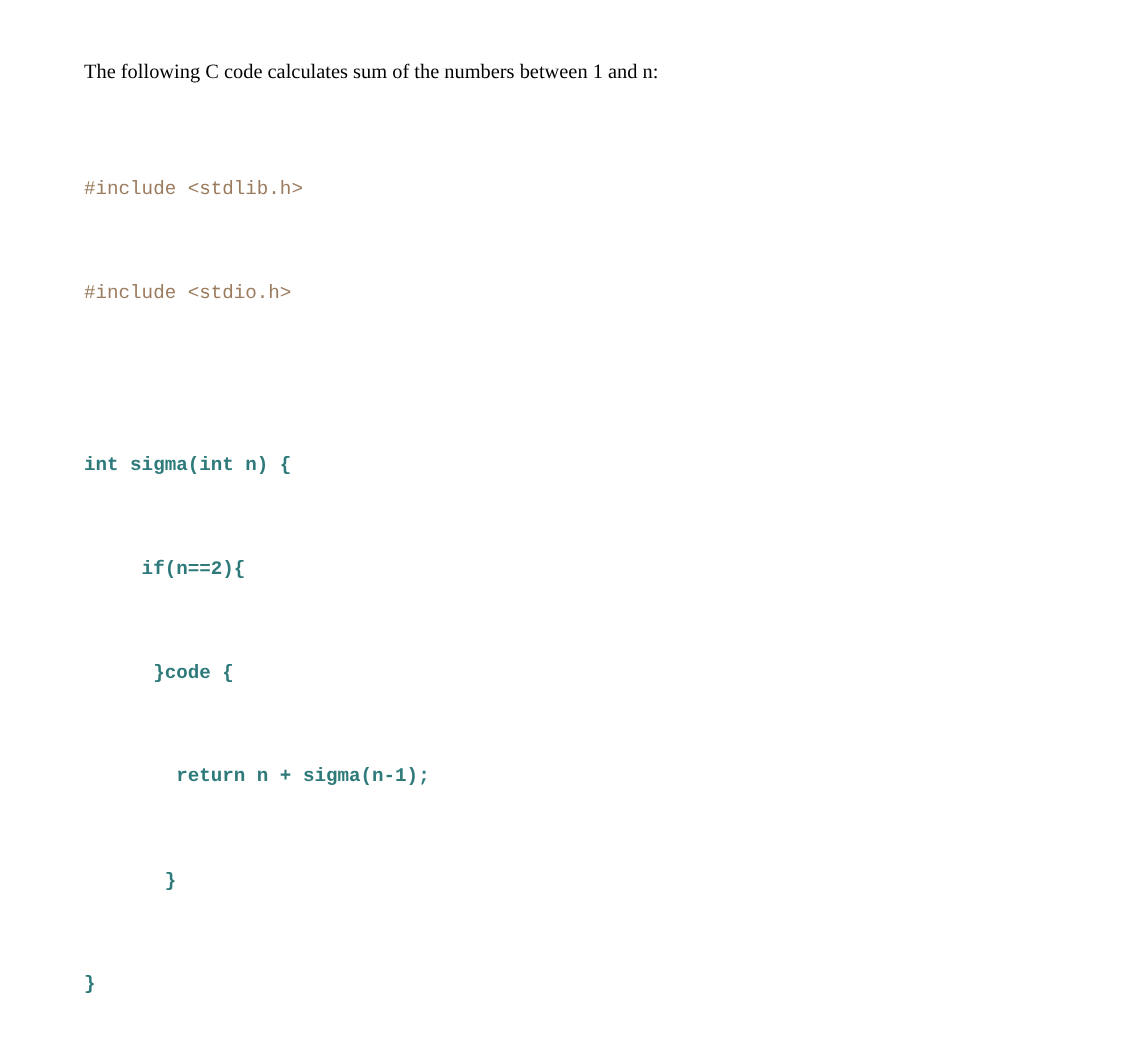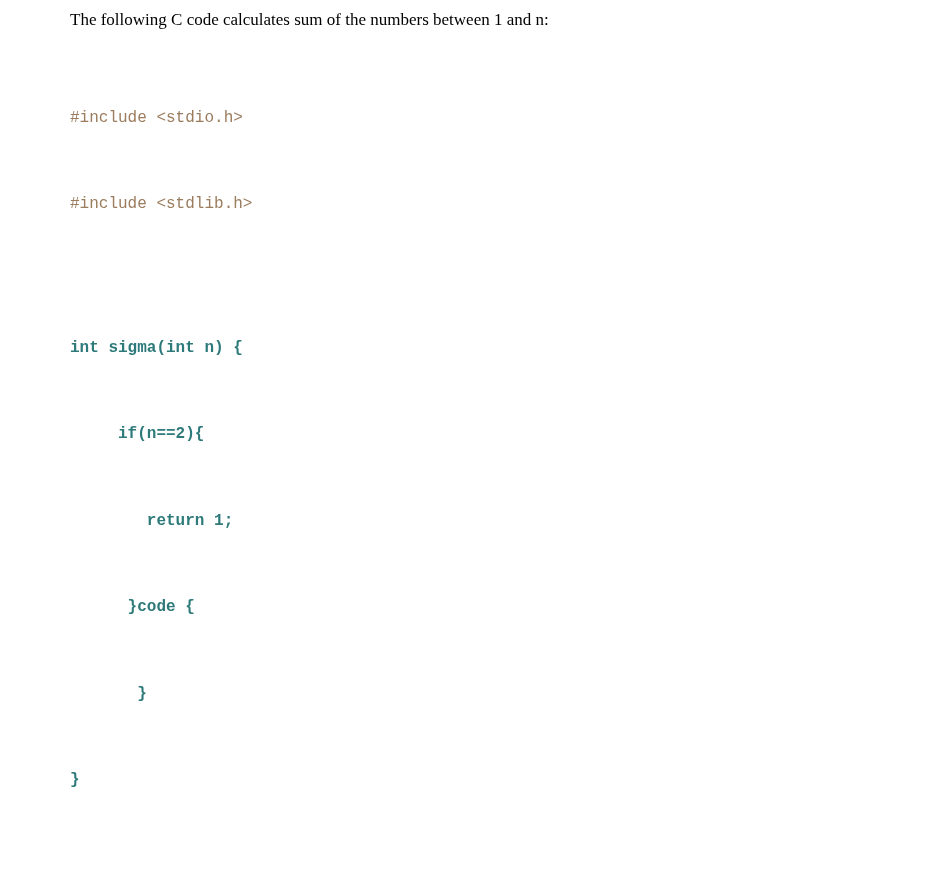--- a/index.html
+++ b/index.html
@@ -14,20 +14,21 @@
       color: #333;
     }
     .content-wrapper {
       padding: 10px 50px 30px 70px;
     }
     .intro-text {
       font-family: "Times New Roman", Times, serif;
       font-size: 17px;
       color: #000;
       margin-bottom: 16px;
+      margin-top: 40px;
     }
     .code-block {
       font-family: "Courier New", Courier, monospace;
       font-size: 16px;
       white-space: pre;
       line-height: 1.8;
     }
     .code-line {
       display: block;
     }
@@ -40,27 +41,27 @@
     }
   </style>
 </head>
 <body>
 
 <div class="content-wrapper">
 
   <p class="intro-text">The following C code calculates sum of the numbers between 1 and n:</p>
 
   <div class="code-block">
+    <span class="code-line c-preproc">#include &lt;stdlib.h&gt;</span>
     <span class="code-line c-preproc">#include &lt;stdio.h&gt;</span>
-    <span class="code-line c-preproc">#include &lt;stdlib.h&gt;</span>
     <span class="code-line c-code"></span>
     <span class="code-line c-code">int sigma(int n) {</span>
     <span class="code-line c-code">     if(n==2){</span>
-    <span class="code-line c-code">        return 1;</span>
     <span class="code-line c-code">      }code {</span>
+    <span class="code-line c-code">        return n + sigma(n-1);</span>
     <span class="code-line c-code">       }</span>
     <span class="code-line c-code">}</span>
     <span class="code-line c-code"></span>
     
     
     
     
   </div>
 
 </div>

